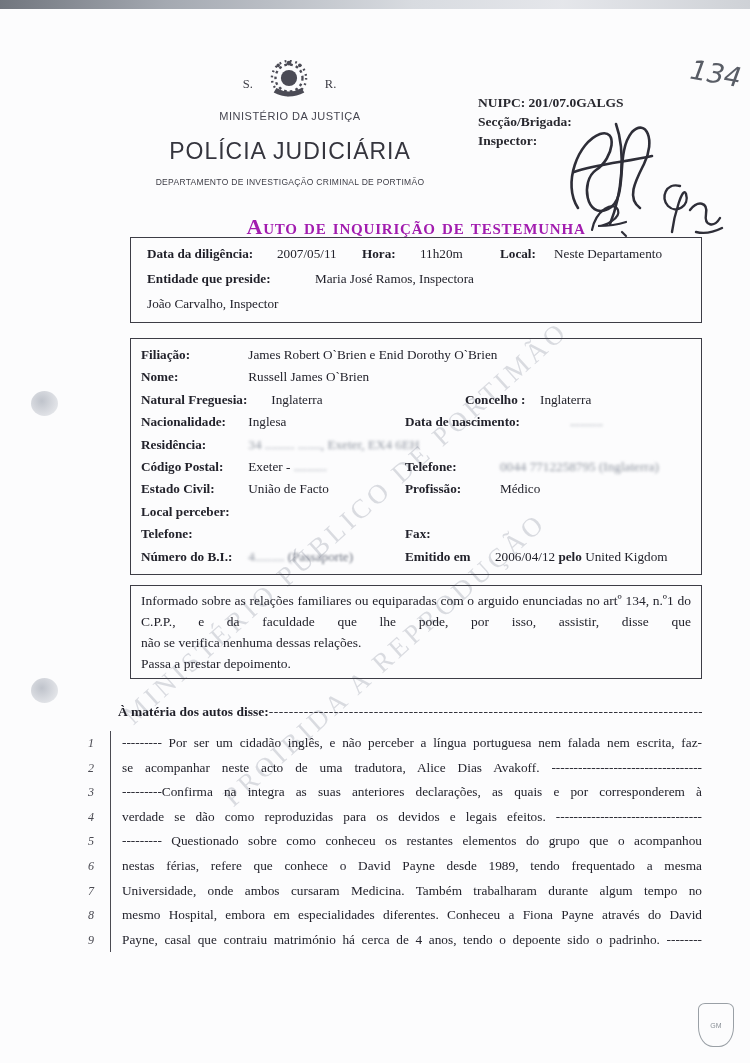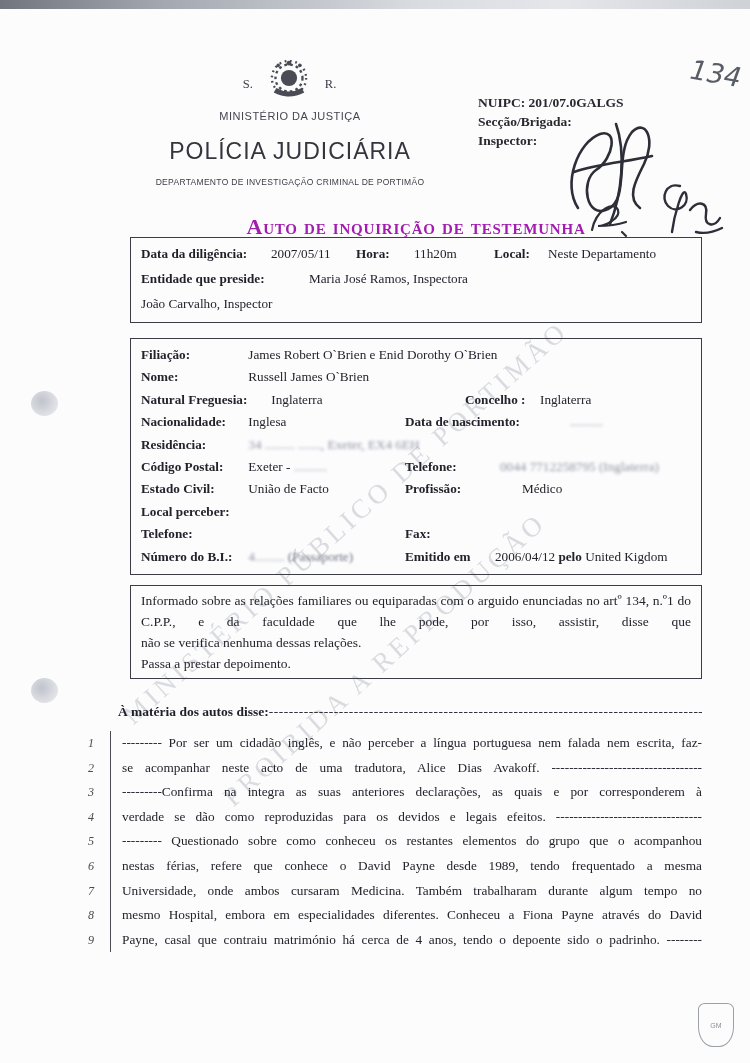--- a/index.html
+++ b/index.html
@@ -19,21 +19,21 @@
        font-family:"Liberation Sans",sans-serif;font-size:23px;letter-spacing:1px;color:#35353e;}
   .department{position:absolute;top:177px;left:100px;width:380px;text-align:center;
        font-family:"Liberation Sans",sans-serif;font-size:8.5px;letter-spacing:.3px;color:#3c3c45;}
   .nuipc{position:absolute;top:93px;left:478px;font-weight:bold;font-size:13.5px;line-height:19px;color:#28282f;}
   .hand-num{position:absolute;top:58px;left:690px;font-family:"DejaVu Sans",sans-serif;font-size:27px;
        color:#3d424c;transform:rotate(10deg) skewX(-10deg);opacity:.85;}
   .sig{position:absolute;}
   .title{position:absolute;top:214px;left:130px;width:572px;text-align:center;font-weight:bold;
        font-size:22px;font-variant:small-caps;letter-spacing:.8px;color:#a21caf;font-family:Liberation Serif, serif;}
   .boxed{position:absolute;left:130px;width:572px;border:1.4px solid #3d3d46;box-sizing:border-box;background:transparent;}
-  #case-table{top:237px;padding:6px 10px 8px;}
+  #case-table{top:237px;padding:6px 16px 8px;}
   .c-row{display:flex;line-height:20px;font-size:13.2px;margin-bottom:5px;}
   .c-row:last-child{margin-bottom:0;}
   .lbl{font-weight:bold;color:#1f1f28;}
   .w130{width:130px;} .w168{width:168px;} .w58{width:58px;} .w80{width:80px;} .w54{width:54px;} .w85{width:85px;}
   #witness-table{top:338px;padding:8px 10px 9px;}
   .i-row{position:relative;line-height:16px;font-size:13.2px;margin-bottom:6.4px;height:16px;}
   .i-row:last-child{margin-bottom:0;}
   .i-lbl{display:inline-block;font-weight:bold;}
   .w104{width:104px;} .w127{width:127px;}
   .abs{position:absolute;top:0;}
@@ -168,21 +168,21 @@
       <span class="i-lbl w104">Código Postal:</span>
       <span>Exeter - </span>
       <span class="blur">..........</span>
       <span class="abs i-lbl" style="left:264px;">Telefone:</span>
       <span class="abs blur" style="left:359px;">0044 7712258795 (Inglaterra)</span>
     </div>
     <div class="i-row">
       <span class="i-lbl w104">Estado Civil:</span>
       <span>União de Facto</span>
       <span class="abs i-lbl" style="left:264px;">Profissão:</span>
-      <span class="abs" style="left:359px;margin-left:22px;">Médico</span>
+      <span class="abs" style="left:359px;">Médico</span>
     </div>
     <div class="i-row">
       <span class="i-lbl w104">Local perceber:</span>
     </div>
     <div class="i-row">
       <span class="i-lbl w104">Telefone:</span>
       <span class="abs i-lbl" style="left:264px;">Fax:</span>
     </div>
     <div class="i-row">
       <span class="i-lbl w104">Número do B.I.:</span>

